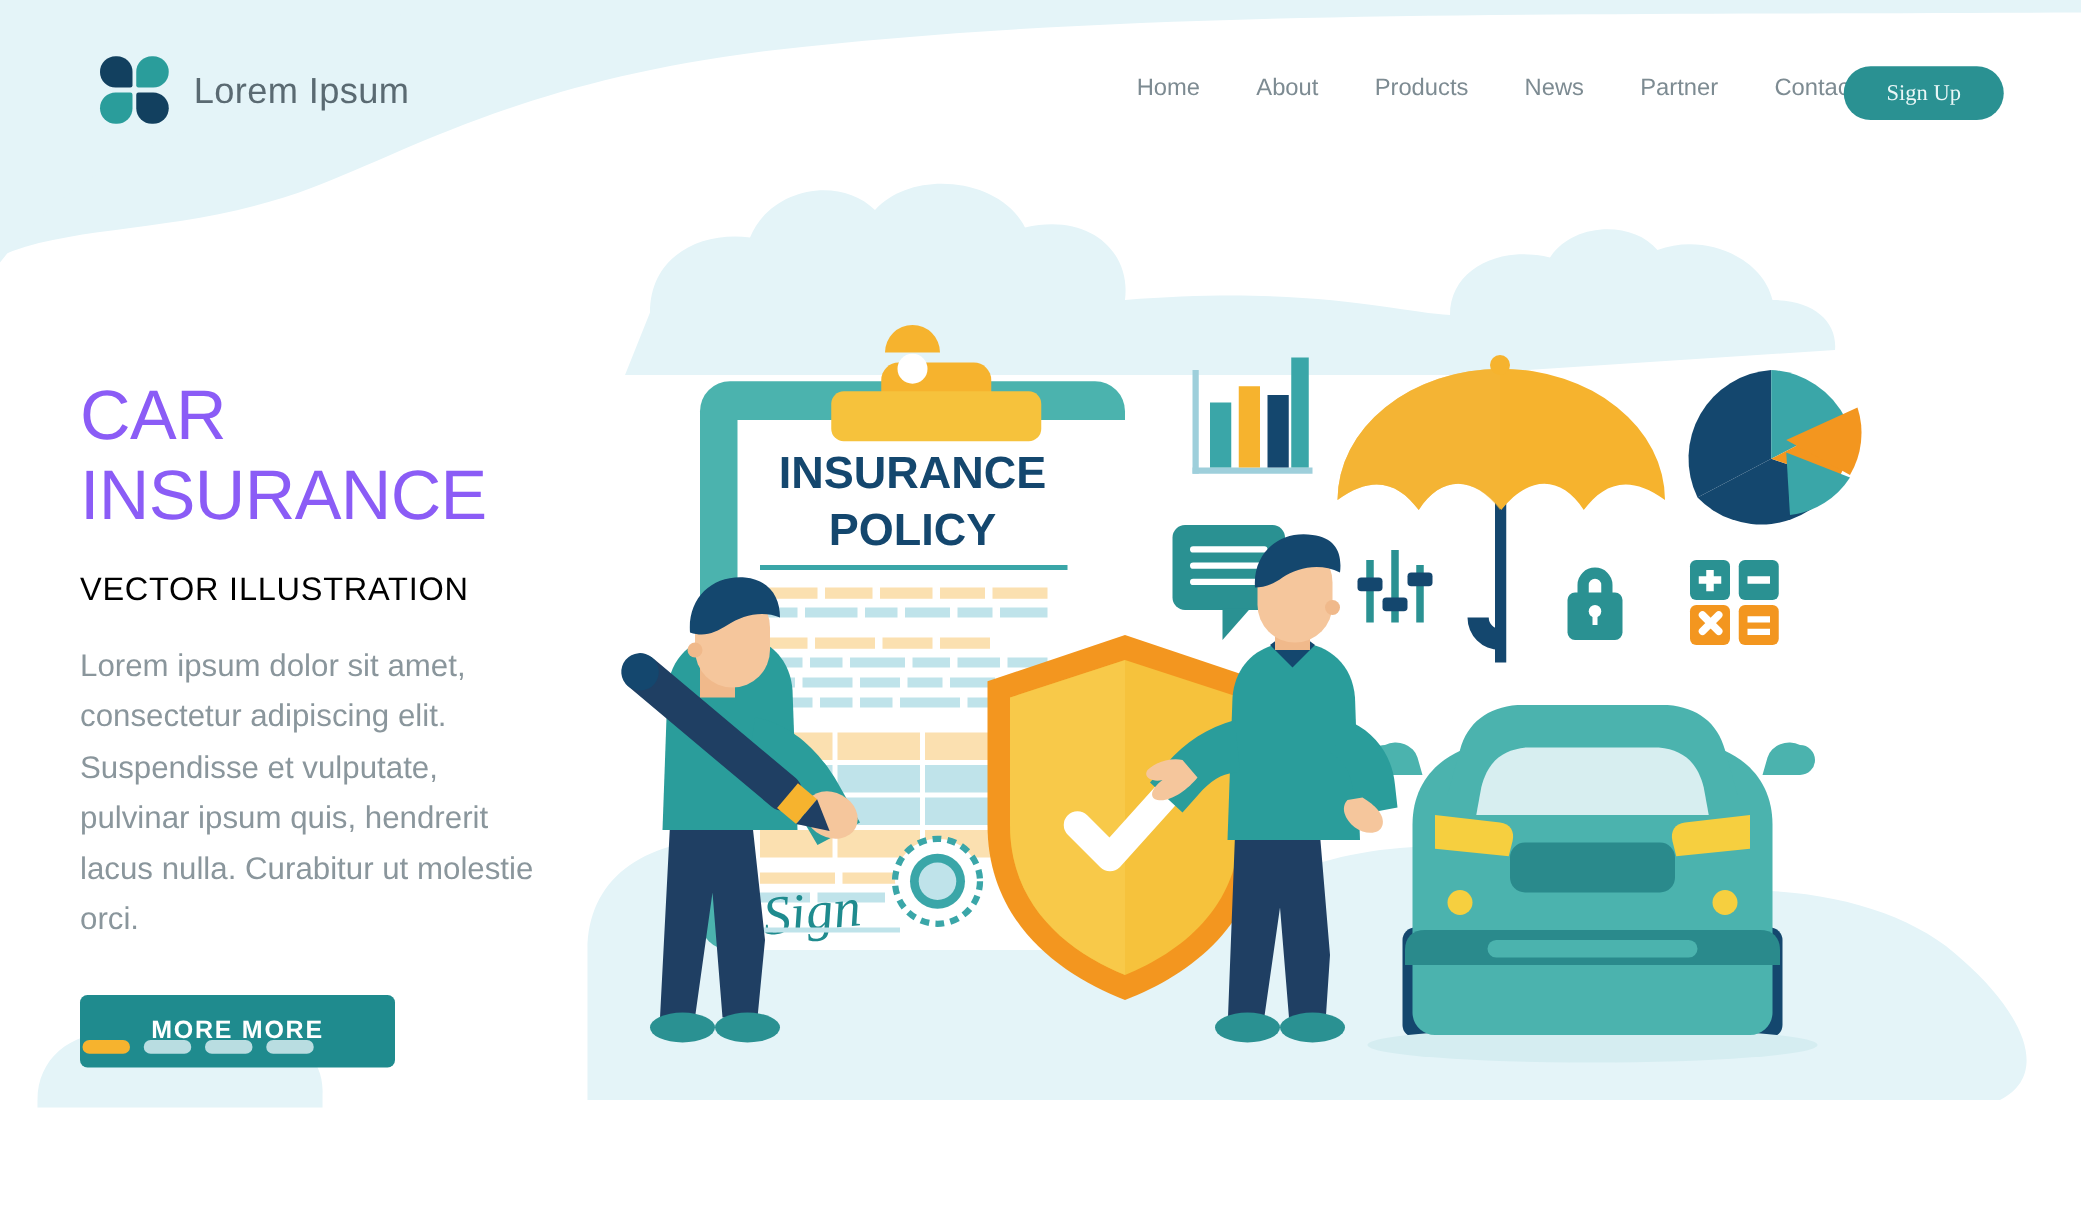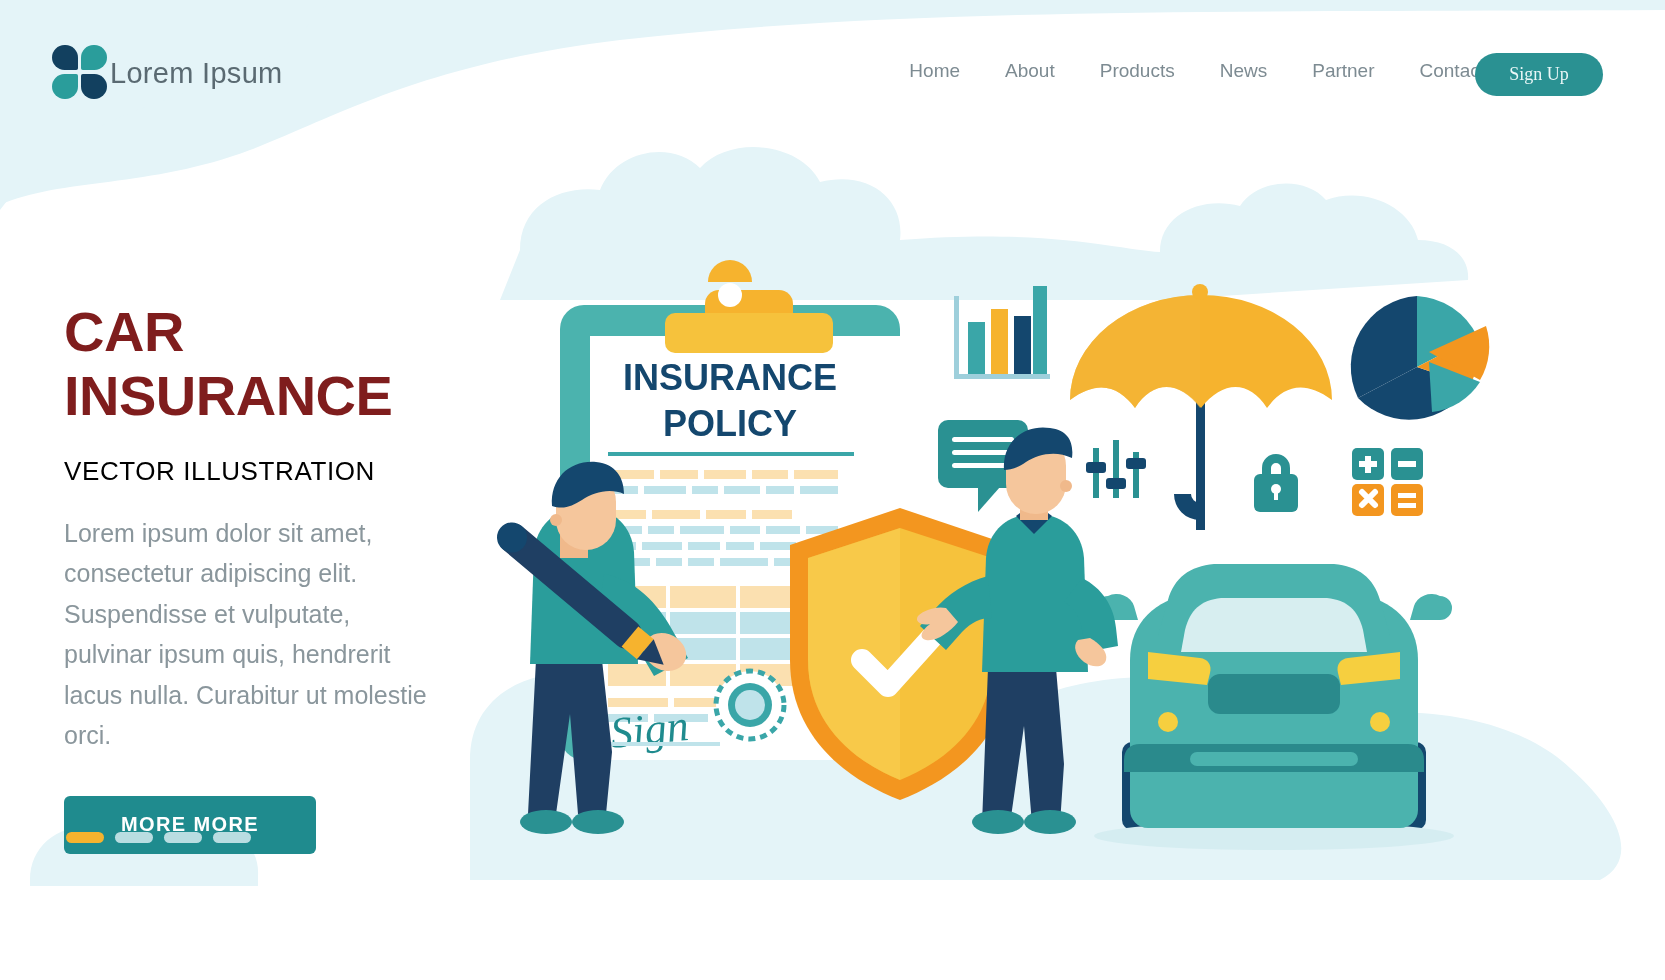--- a/index.html
+++ b/index.html
@@ -14,22 +14,22 @@
   
   .bg-layer { position:absolute; inset:0; pointer-events:none; }
 
   
   .header {
     position:absolute; top:0; left:0; width:1665px; height:150px;
     z-index:20;
     display:flex; align-items:flex-start;
   }
   .brand {
-    position:absolute; left:52px; top:45px;
-    display:flex; align-items:center; 
+    position:absolute; left:80px; top:45px;
+    display:flex; align-items:center; gap:17px;
   }
   .logo-mark { width:58px; height:56px; position:relative; }
   .petal { position:absolute; width:26px; height:25px; }
   .p-tl { left:0;  top:0;  background:#12405f; border-radius:14px 14px 2px 14px; }
   .p-tr { left:29px; top:0; background:#2a9d9b; border-radius:14px 14px 14px 2px; }
   .p-bl { left:0;  top:29px; background:#2a9d9b; border-radius:14px 2px 14px 14px; }
   .p-br { left:29px; top:29px; background:#12405f; border-radius:2px 14px 14px 14px; }
   .brand-name {
     font-size:29px; color:#5a6a72; letter-spacing:.3px; font-weight:400;
     white-space:nowrap;
@@ -47,22 +47,22 @@
     position:absolute; right:62px; top:53px;
     width:128px; height:43px; border-radius:22px;
     background:#2a9192; color:#eaf7f7; border:none;
     font-size:18px; font-family:Liberation Serif, serif; cursor:pointer;
     display:flex; align-items:center; justify-content:center;
   }
 
   
   .hero { position:absolute; left:64px; top:300px; width:420px; z-index:15; }
   .hero h1 {
-    font-size:56px; line-height:1.14; font-weight:700;
-    color:#7f1d1d; letter-spacing:-.5px;
+    font-size:56px; line-height:1.14; font-weight:400;
+    color:#8b5cf6; letter-spacing:-.5px;
   }
   .hero .sub {
     margin-top:28px; font-size:26px; color:#000000; letter-spacing:.6px;
   }
   .hero .body {
     margin-top:26px; font-size:25px; line-height:1.62; color:#8a969c;
     width:372px;
   }
   .learn-btn {
     margin-top:40px; width:252px; height:58px; border-radius:6px;

